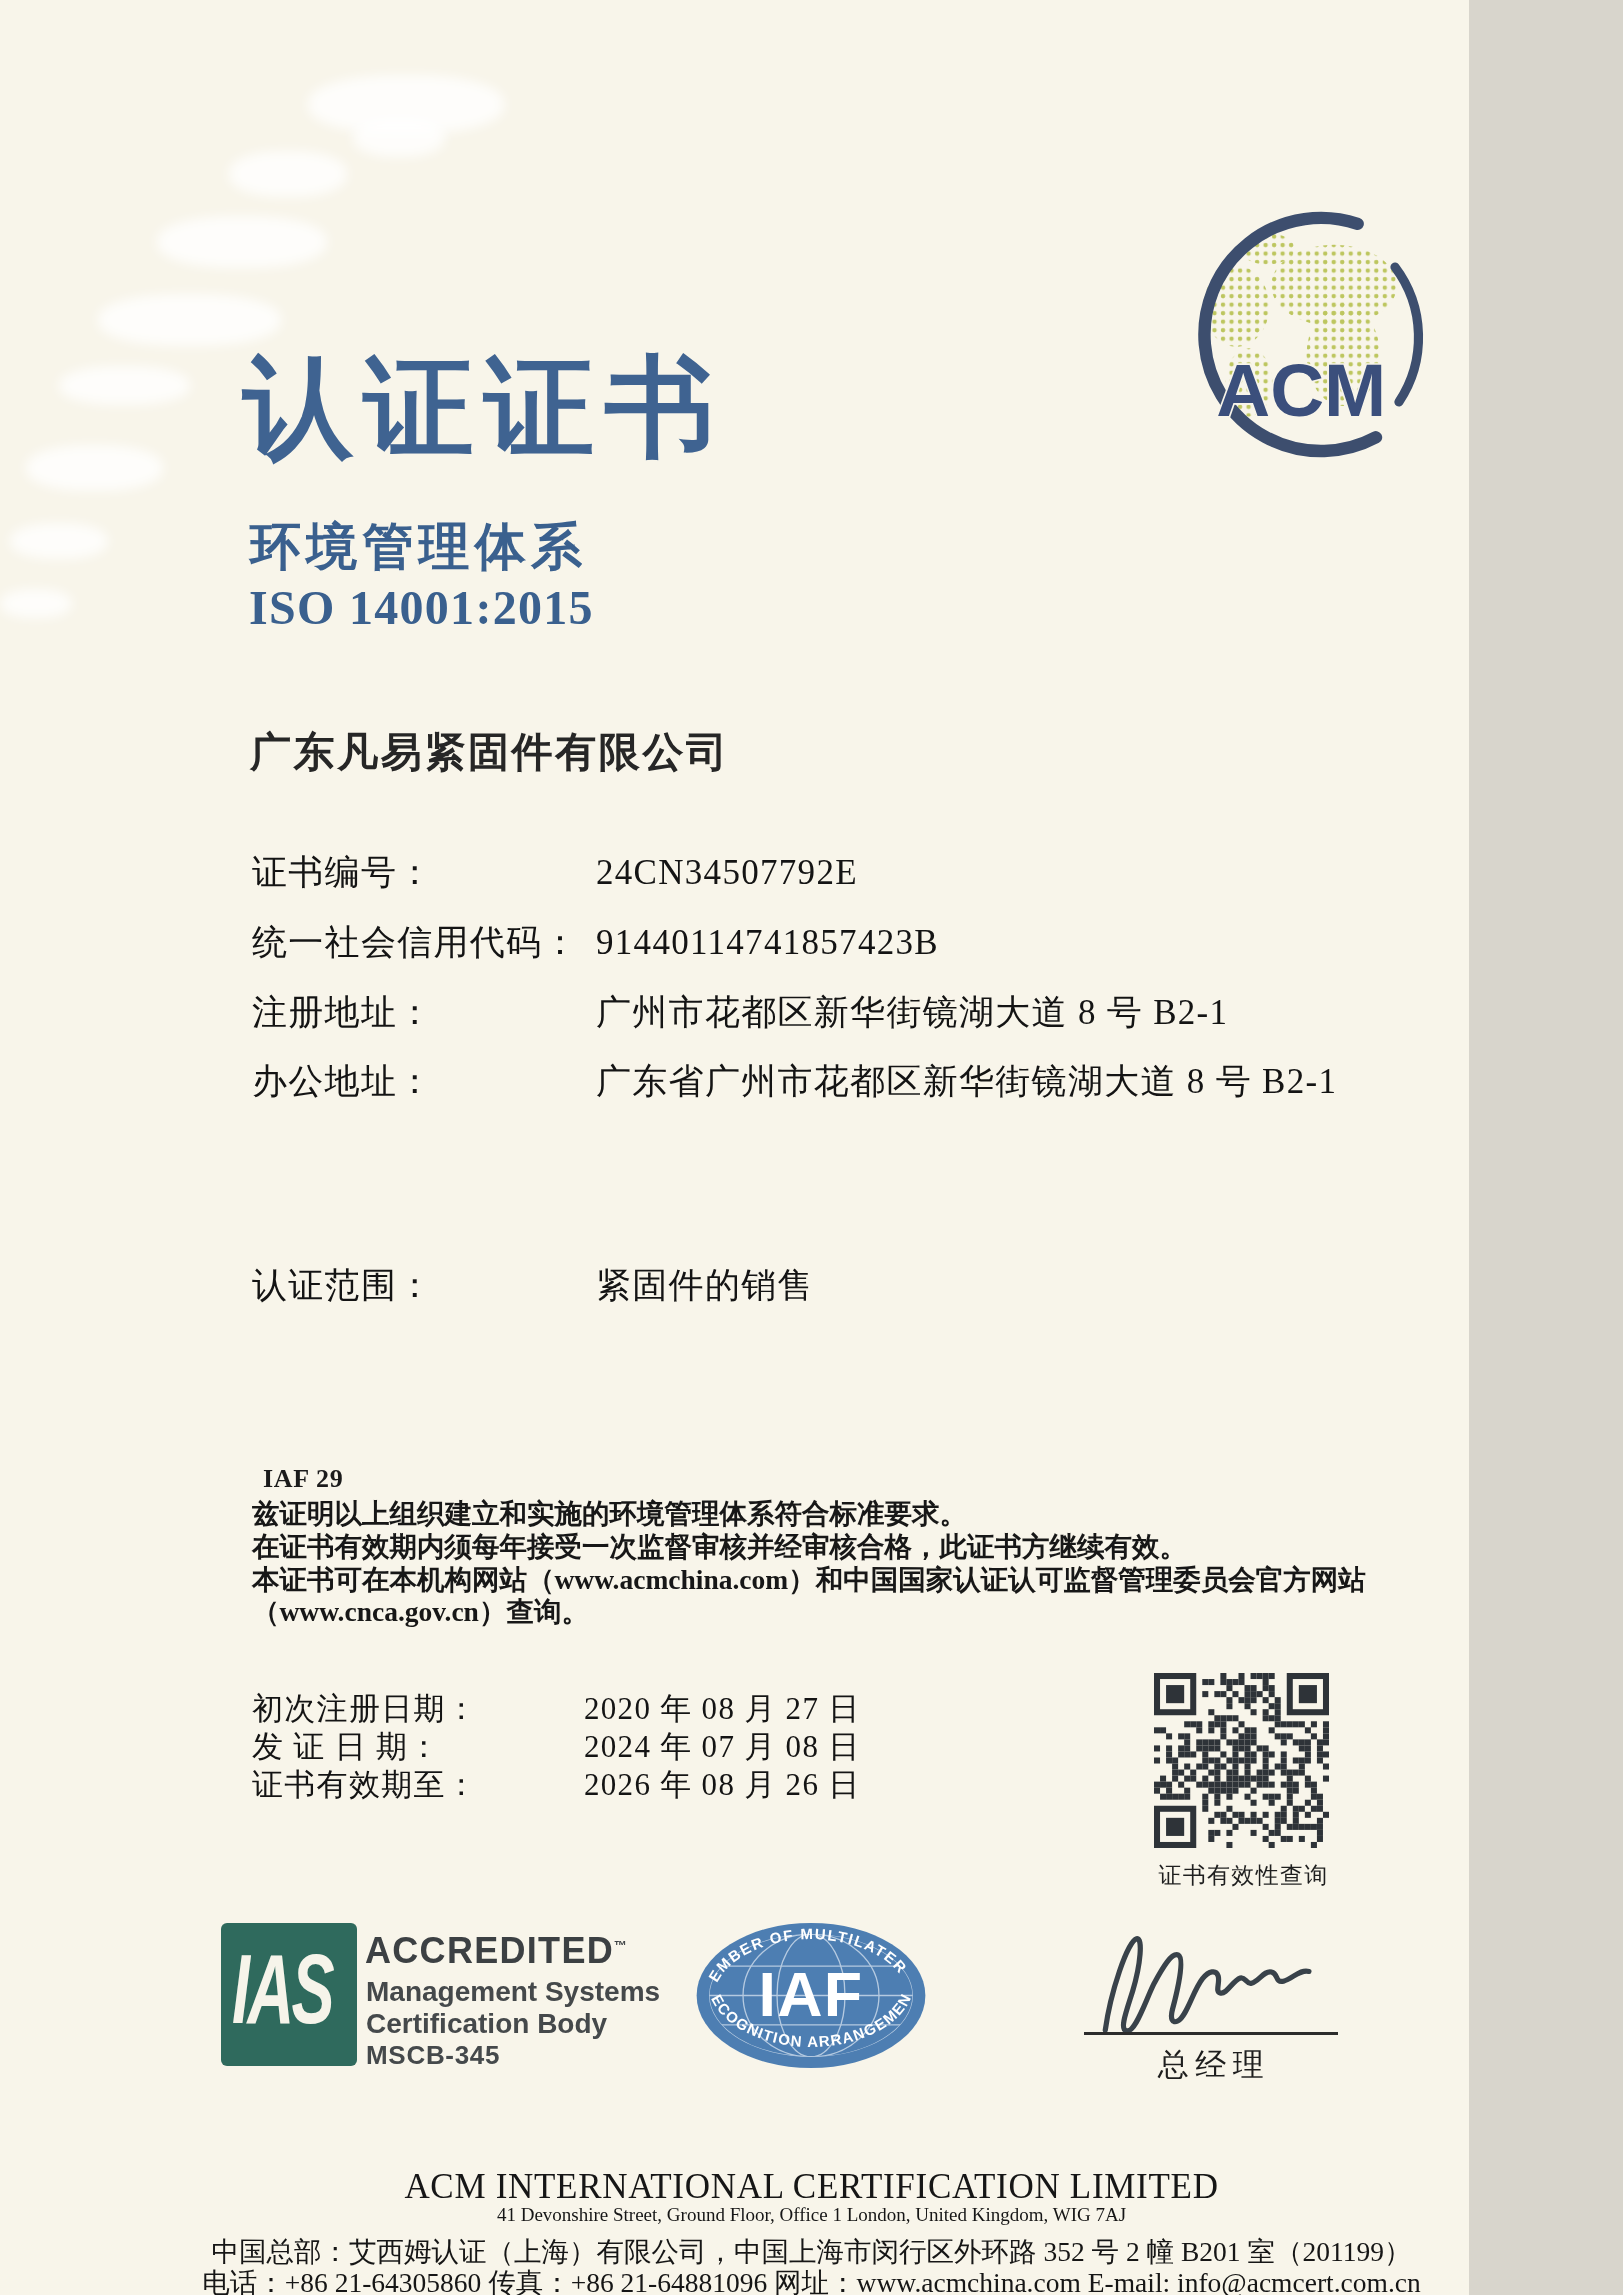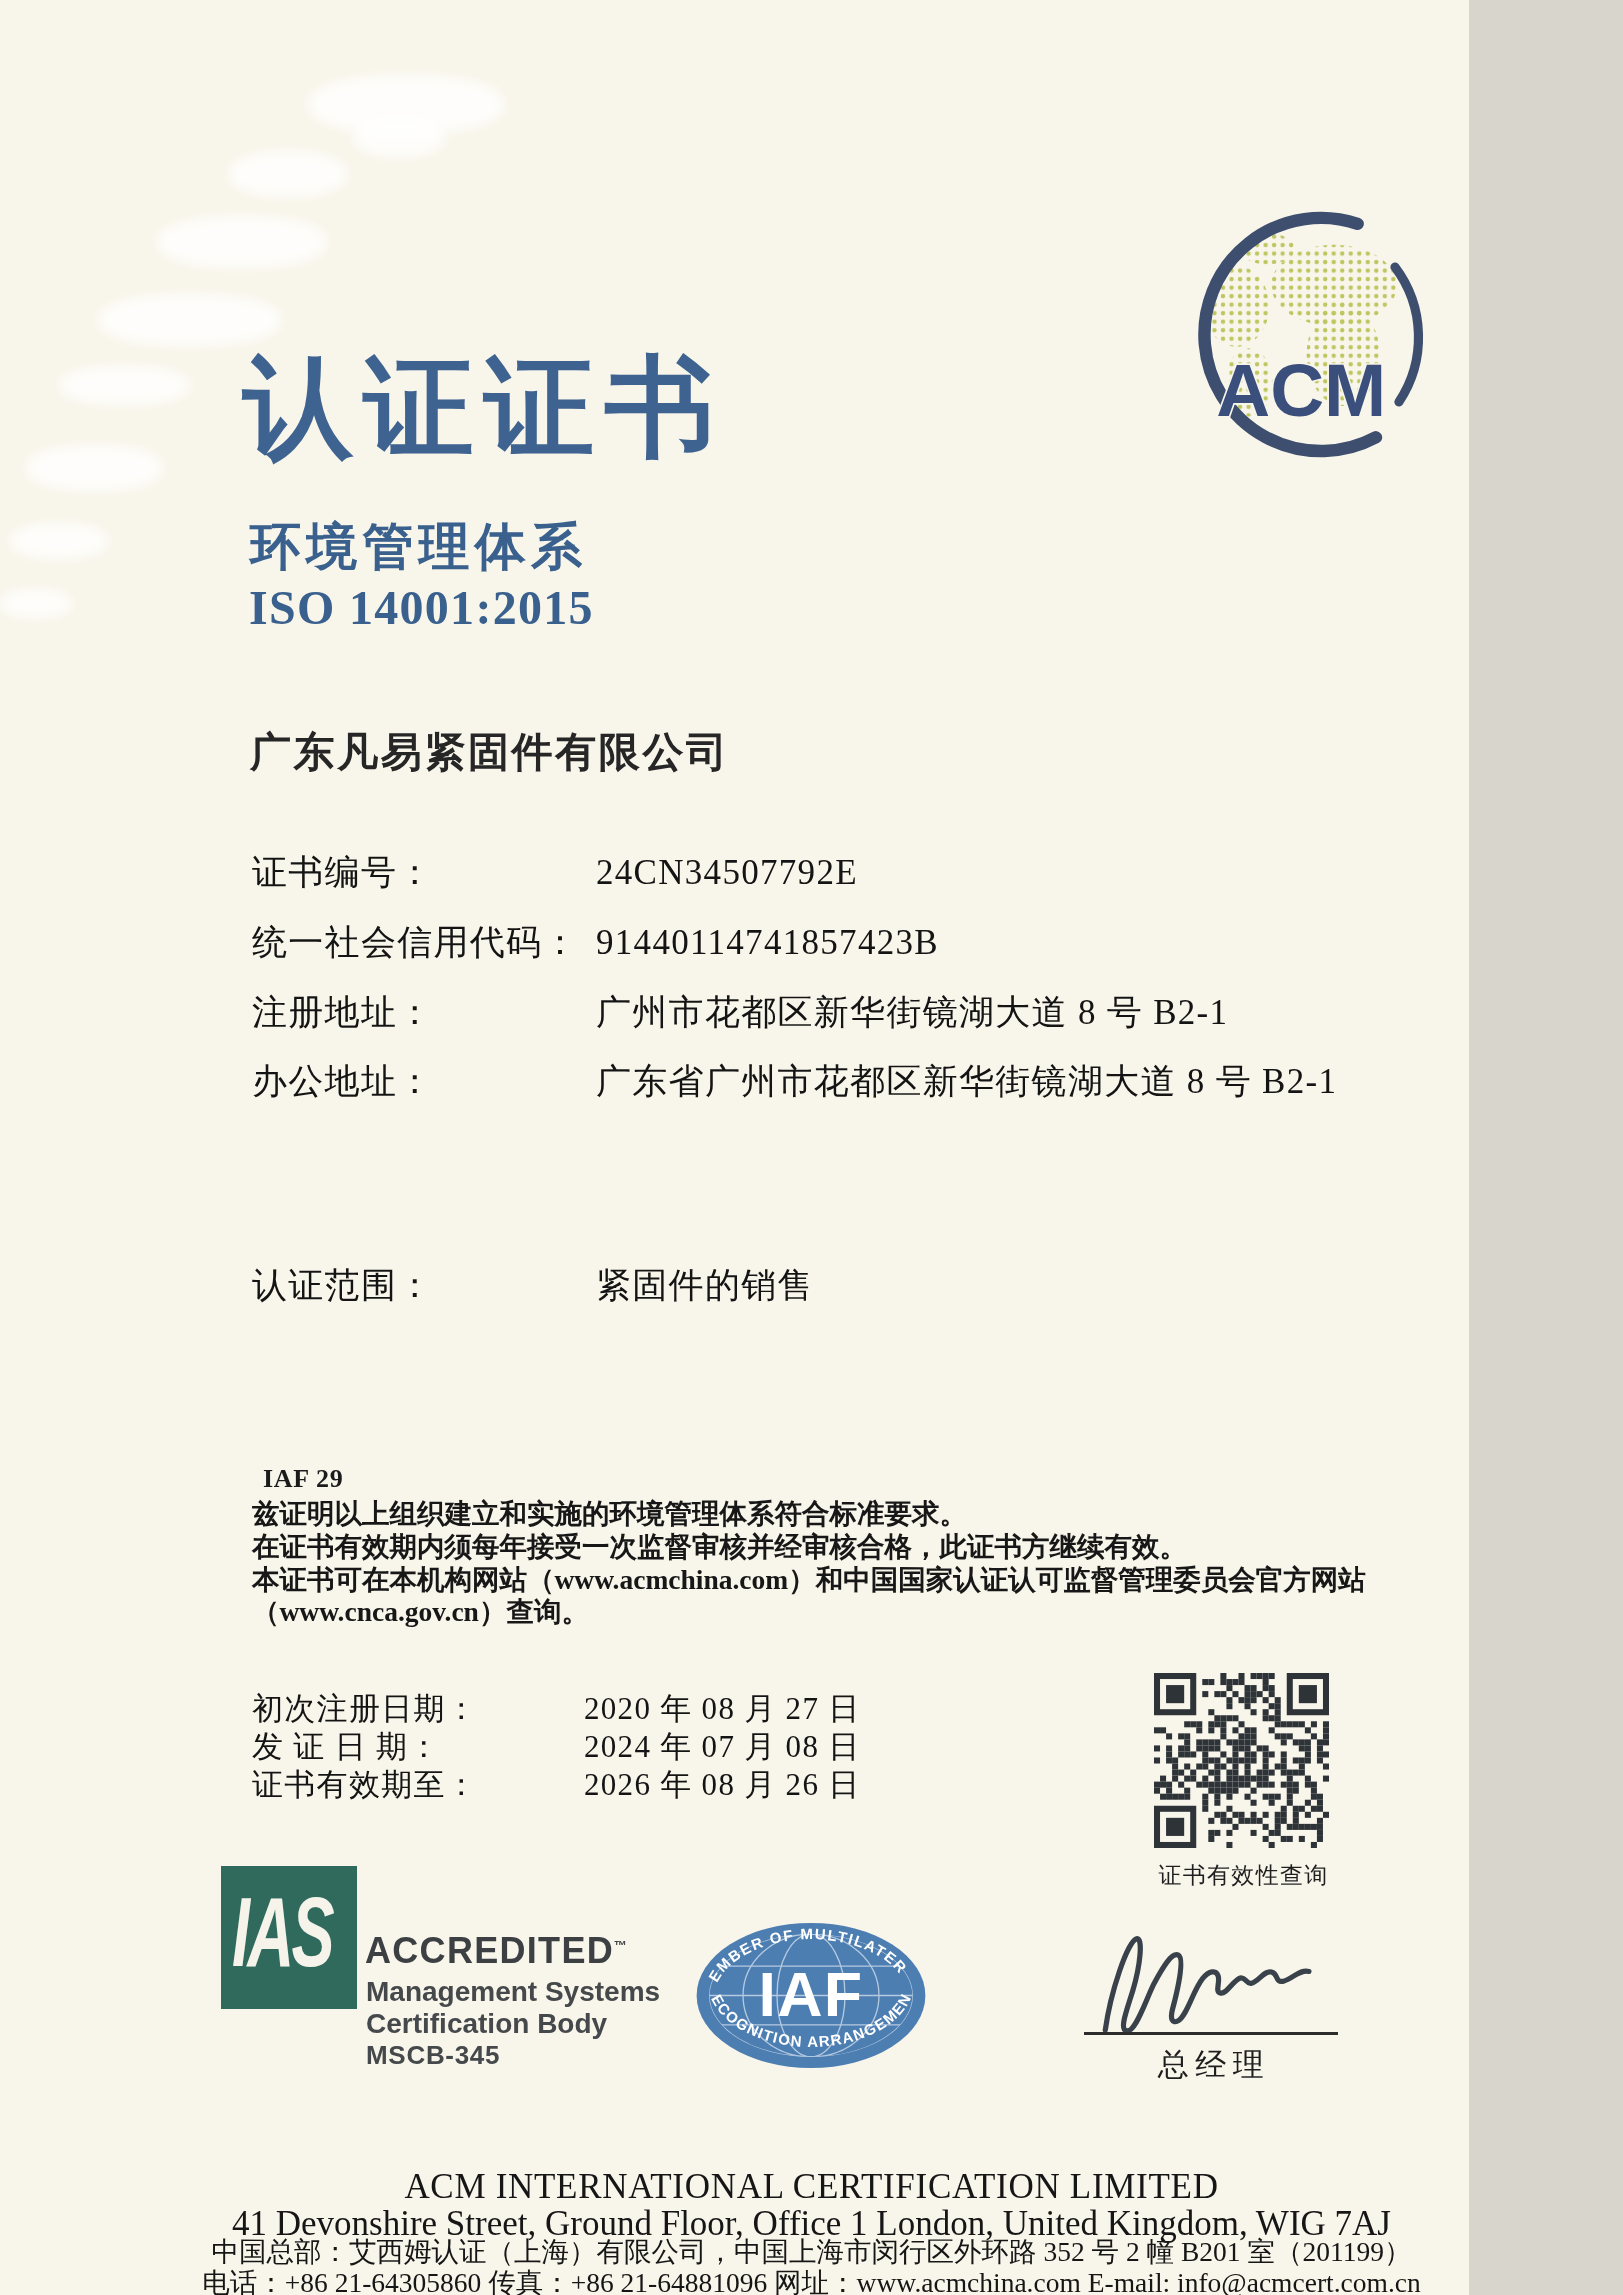--- a/index.html
+++ b/index.html
@@ -31,21 +31,21 @@
   .r-date1{top:1690px;font-size:31px;} .r-date2{top:1728px;font-size:31px;} .r-date3{top:1766px;font-size:31px;}
   
   .iaf-code{position:absolute;left:252px;top:1464px;font-size:26px;font-weight:bold;letter-spacing:0.7px;margin-left:11px;}
   .stmt{position:absolute;left:252px;width:1191px;font-size:27.5px;font-weight:bold;line-height:1.2;color:#171717;}
   .s1{top:1497px;} .s2{top:1530px;} .s3{top:1563px;} .s4{top:1595px;}
   
   .qr{position:absolute;left:1154px;top:1673px;width:175px;height:175px;}
   .qr-caption{position:absolute;left:1139px;top:1860px;width:209px;text-align:center;
     font-size:23px;color:#1f1f1f;letter-spacing:1.3px;}
   
-  .ias-square{position:absolute;left:221px;top:1866px;width:136px;height:143px;background:#2f6a5d;}
+  .ias-square{position:absolute;left:221px;top:1923px;width:136px;height:143px;background:#2f6a5d;border-radius:6px;}
   .ias-abbr{position:absolute;left:10.5px;top:13px;font-size:98px;font-weight:bold;font-style:italic;
     color:#f6f4ea;font-family:"Liberation Sans","DejaVu Sans",sans-serif;
     transform:scaleX(.66);transform-origin:left top;line-height:1.1;letter-spacing:-3.9px;}
   .ias-accredited{position:absolute;left:365px;top:1930px;font-size:36px;font-weight:bold;color:#3c4043;
     font-family:"Liberation Sans","DejaVu Sans",sans-serif;letter-spacing:1.3px;}
   .ias-accredited sup{font-size:13px;}
   .ias-l1{position:absolute;left:366px;top:1976px;font-size:28px;font-weight:700;color:#45494b;
     font-family:"Liberation Sans","DejaVu Sans",sans-serif;}
   .ias-l2{position:absolute;left:366px;top:2008px;font-size:28px;font-weight:600;color:#45494b;
     font-family:"Liberation Sans","DejaVu Sans",sans-serif;}
@@ -54,21 +54,21 @@
   
   .iaf-logo{position:absolute;left:695px;top:1921px;width:232px;height:149px;}
   
   .sig{position:absolute;left:1080px;top:1914px;width:262px;height:124px;}
   .sig-line{position:absolute;left:1084px;top:2032px;width:254px;height:2.6px;background:#2c2c2c;}
   .sig-title{position:absolute;left:1116px;top:2044px;width:196px;text-align:center;
     font-size:31px;color:#1e1e1e;letter-spacing:6.5px;}
   
   .f{position:absolute;left:0;width:1623px;text-align:center;color:#161616;}
   .f1{top:2167px;font-size:35px;letter-spacing:0.7px;}
-  .f2{top:2204px;font-size:35px;}
+  .f2{top:2204px;font-size:19px;}
   .f3{top:2234px;font-size:27.5px;}
   .f4{top:2265px;font-size:27.5px;}
 </style>
 </head>
 <body>
 
 <div class="page">
 
   <div>
     <div class="blob" style="left:308px;top:75px;width:196px;height:59px;"></div>

